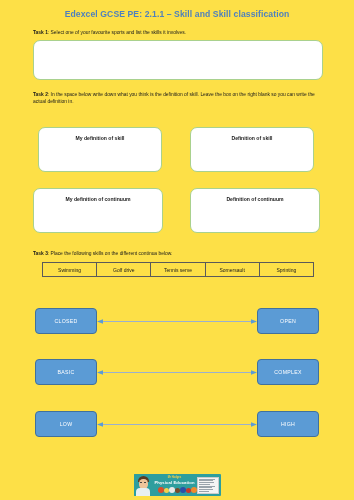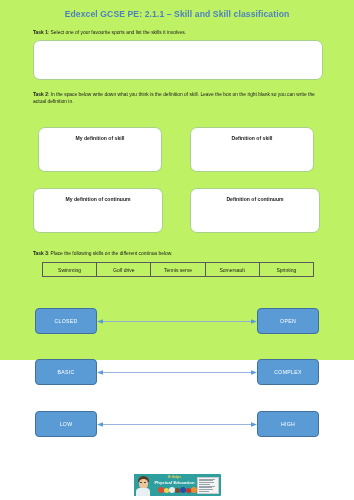--- a/index.html
+++ b/index.html
@@ -11,22 +11,22 @@
     width: 354px;
     height: 500px;
     overflow: hidden;
     font-family: "Liberation Sans", sans-serif;
     color: #222222;
     position: relative;
   }
   .page {
     position: relative;
     width: 354px;
-    height: 360px;
-    background: #bef264;
+    height: 500px;
+    background: #fde047;
   }
 
   
   .title {
     position: absolute;
     top: 9px;
     left: 0;
     width: 354px;
     text-align: center;
     font-size: 8.6px;

